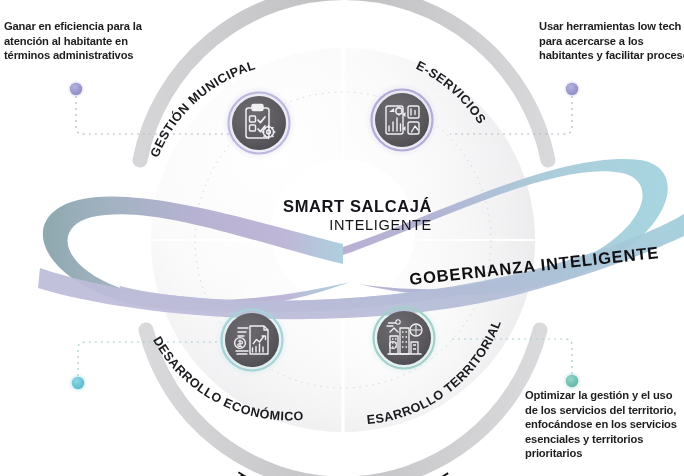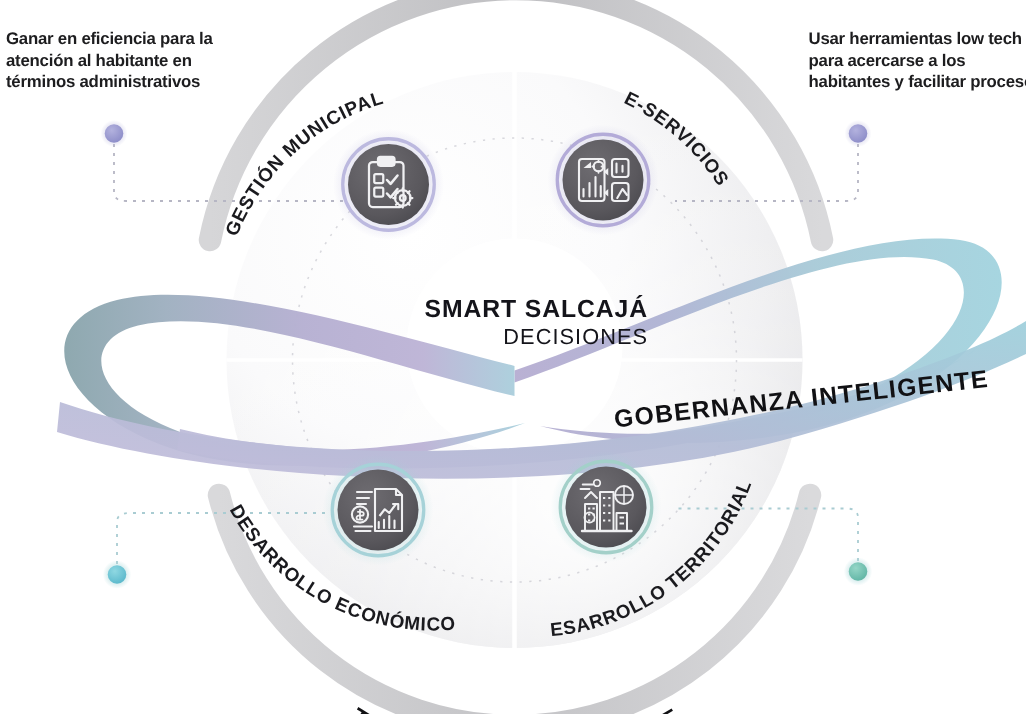--- a/index.html
+++ b/index.html
@@ -313,19 +313,20 @@
         <textPath href="#qEcon" startOffset="54%" text-anchor="middle">DESARROLLO ECONÓMICO</textPath>
       </text>
       <text>
         <textPath href="#qTerr" startOffset="48%" text-anchor="middle">DESARROLLO TERRITORIAL</textPath>
       </text>
     </g>
   </svg>
 
   <div class="center-block">
     <div class="center-title">SMART SALCAJÁ</div>
-    <div class="center-sub">DECISIONES</div>
+    <div class="center-sub">INTELIGENTE</div>
   </div>
 
   <div class="callout tl">Ganar en eficiencia para la atención al habitante en términos administrativos</div>
   <div class="callout tr">Usar herramientas low tech para acercarse  a  los habitantes y facilitar procesos</div>
+  <div class="callout br">Optimizar la gestión y el uso de los servicios del territorio, enfocándose en los servicios esenciales y territorios prioritarios</div>
 
 </div>
 
 </body></html>

